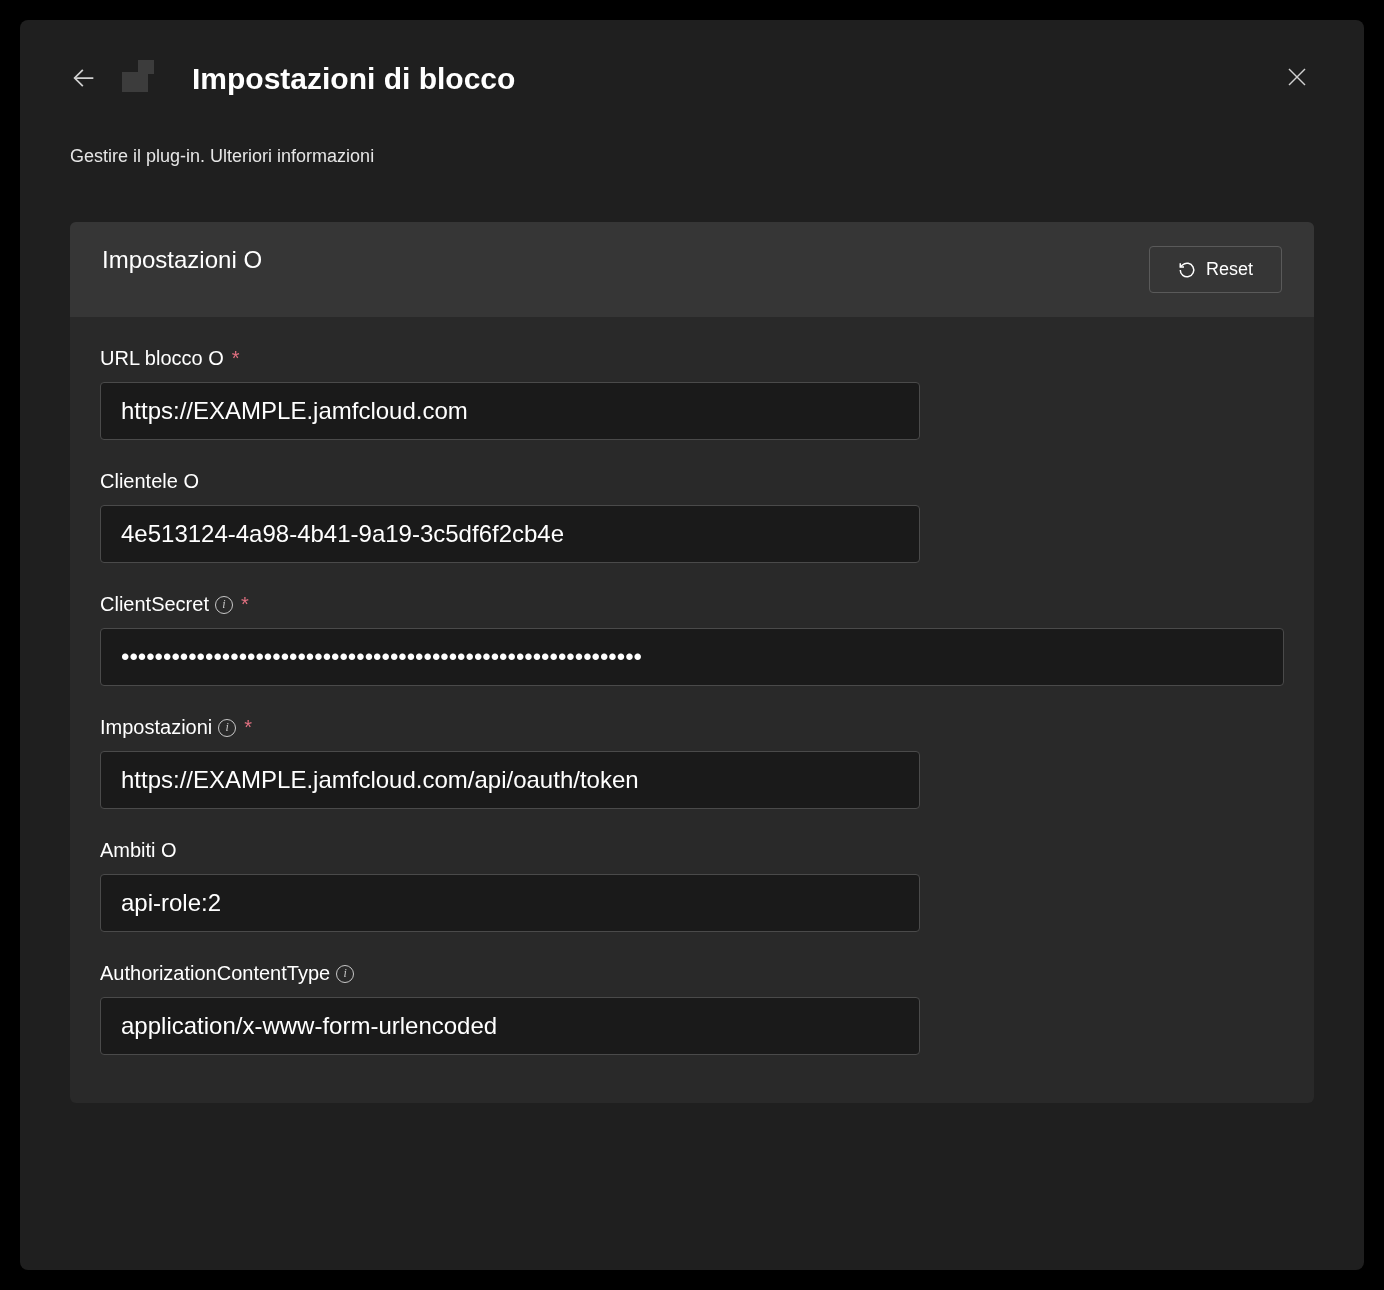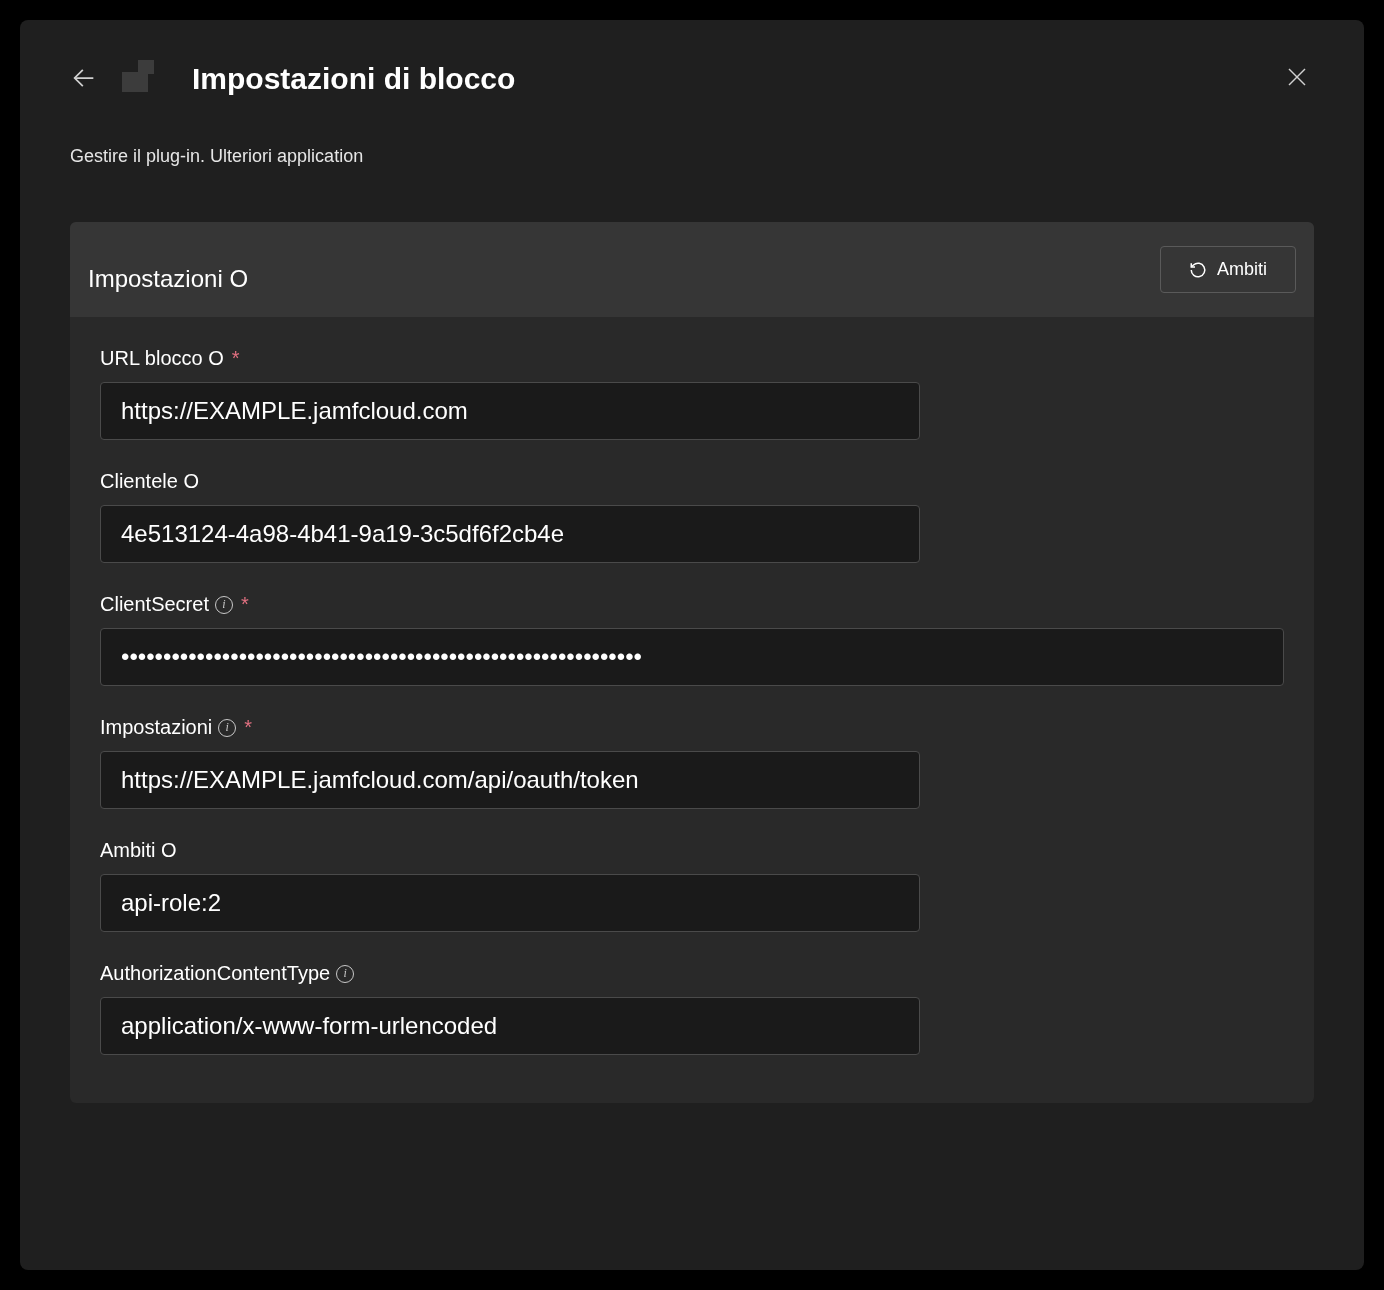--- a/index.html
+++ b/index.html
@@ -86,24 +86,24 @@
     .learn-more {
       cursor: pointer;
     }
     .card {
       background: #292929;
       border-radius: 6px;
       overflow: hidden;
     }
     .card-header {
       background: #363636;
-      padding: 24px 18px;
+      padding: 24px 32px;
       display: flex;
       justify-content: space-between;
-      align-items: flex-end;
+      align-items: flex-start;
       gap: 15px;
     }
     .card-title {
       font-size: 24px;
       font-weight: 400;
       color: #fff;
     }
     .reset-btn {
       background: transparent;
       border: 1px solid #5a5a5a;
@@ -189,32 +189,32 @@
         <polyline points="11,5 4,12 11,19"></polyline>
       </svg>
     </div>
     <div class="logo-block"></div>
     <h1 class="page-title">Impostazioni di blocco</h1>
   </div>
 
   <div class="subtitle-row">
     <span>Gestire il plug-in.</span>
     <span> </span>
-    <span class="learn-more">Ulteriori application</span>
+    <span class="learn-more">Ulteriori informazioni</span>
   </div>
 
   <div class="card">
     <div class="card-header">
       <div class="card-title">Impostazioni O</div>
       <button class="reset-btn">
         <svg viewBox="0 0 24 24" fill="none" stroke="currentColor" stroke-width="2">
           <path d="M3 12a9 9 0 1 0 3-6.7L3 8"></path>
           <polyline points="3,3 3,8 8,8"></polyline>
         </svg>
-        <span>Ambiti</span>
+        <span>Reset</span>
       </button>
     </div>
 
     <div class="card-body">
 
       <div class="field">
         <div class="field-label">
           <span>URL blocco O</span>
             <span class="req">*</span>
         </div>

